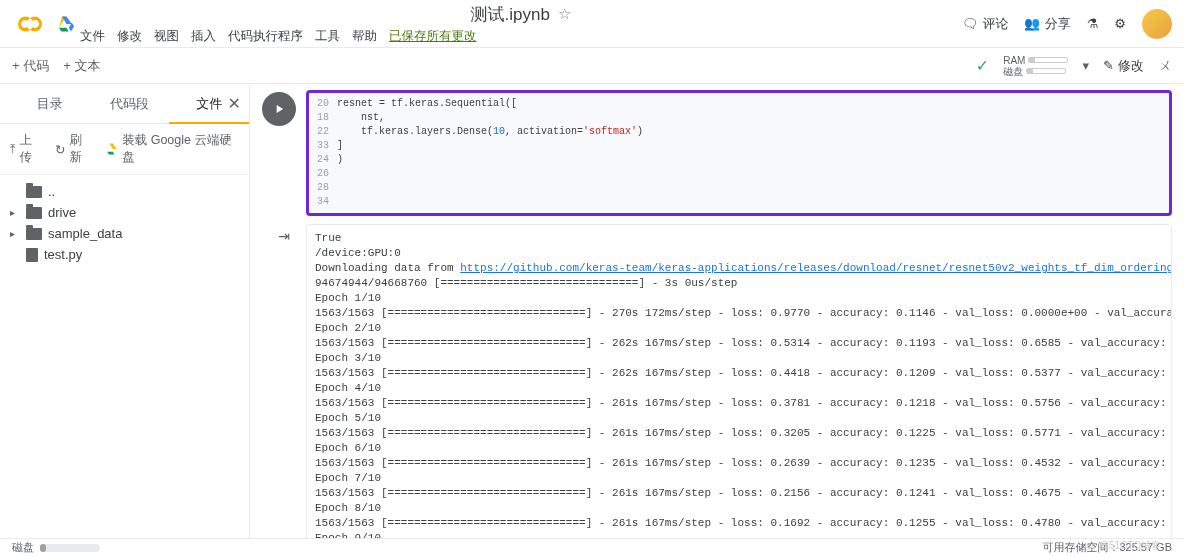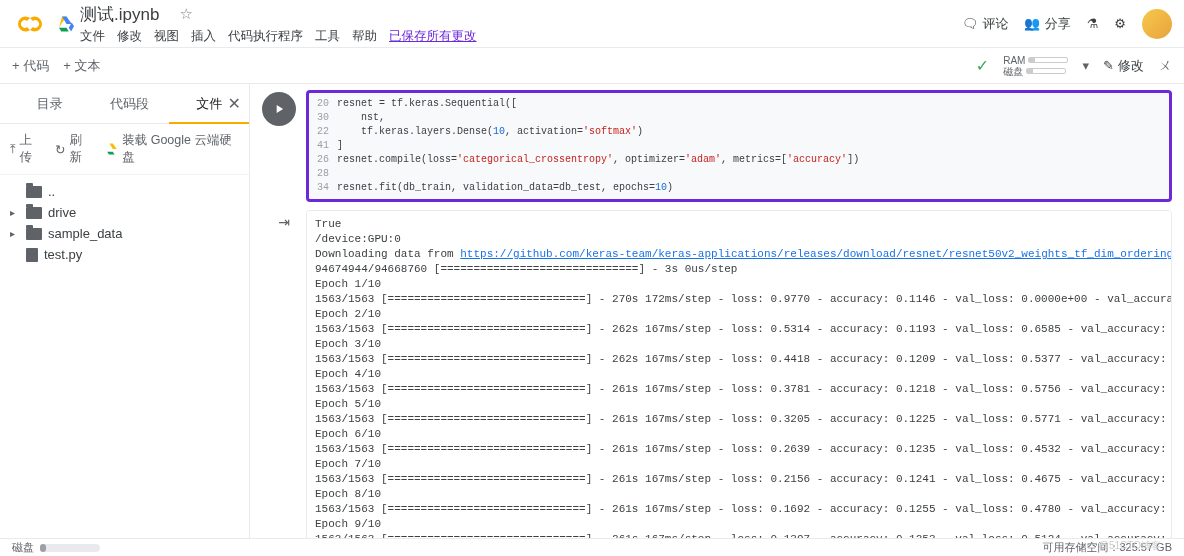--- a/index.html
+++ b/index.html
@@ -1,26 +1,26 @@
 <!DOCTYPE html>
 <html><head>
 <meta charset="utf-8">
 <style>
 * { margin:0; padding:0; box-sizing:border-box; }
 body { font-family:Arial,sans-serif; font-size:13px; color:#3c4043; background:#fff; overflow:hidden; }
 .header { height:48px; display:flex; align-items:center; padding:0 12px; border-bottom:1px solid #e8eaed; }
 .logo { width:36px; height:36px; display:flex; align-items:center; justify-content:center; margin-right:8px; }
 .drive-icon { width:18px; height:18px; margin-right:6px; }
 .title-area { display:flex; flex-direction:column; flex:1; }
-.title-row { display:flex; align-items:center; gap:20px; }
+.title-row { display:flex; align-items:center; gap:8px;justify-content:center; }
 .filename { font-size:17px; color:#3c4043; }
 .star { color:#80868b; font-size:15px; cursor:pointer; }
 .menu-row { display:flex; gap:12px; font-size:12.5px; color:#3c4043; margin-top:2px; }
 .menu-item { cursor:pointer; }
-.save-status { color:#6d28d9; text-decoration:underline; }
+.save-status { color:#4d7c0f; text-decoration:underline; }
 .header-right { display:flex; align-items:center; gap:16px; }
 .hbtn { display:flex; align-items:center; gap:4px; cursor:pointer; font-size:13px; }
 .avatar { width:30px; height:30px; border-radius:50%; background:linear-gradient(135deg,#f7c94b,#e8a23c); }
 .toolbar { height:36px; display:flex; align-items:center; padding:0 12px; border-bottom:1px solid #e8eaed; font-size:13px; }
 .tbtn { margin-right:14px; cursor:pointer; color:#5f6368; }
 .toolbar-right { margin-left:auto; display:flex; align-items:center; gap:14px; }
 .ram-box { display:flex; flex-direction:column; font-size:10px; color:#5f6368; line-height:11px; }
 .ram-row { display:flex; align-items:center; gap:3px; }
 .ram-bar { width:40px; height:6px; border:1px solid #ccc; border-radius:2px; background:linear-gradient(90deg,#ccc 15%,transparent 15%); }
 .check-icon { color:#34a853; font-size:16px; }
@@ -181,26 +181,27 @@
 
   <div class="content">
     <div class="code-cell">
       <div class="run-btn">
         <svg width="14" height="14" viewBox="0 0 24 24">
             <path d="M8 5v14l11-7z"></path>
           </svg>
       </div>
       <div class="code-area" id="code-area">
           <div class="code-line"><span class="lineno">20</span><span class="code-content">resnet = tf.keras.Sequential([</span></div>
-          <div class="code-line"><span class="lineno">30</span><span class="code-content">    nst,</span></div>
+          <div class="code-line"><span class="lineno">18</span><span class="code-content">    nst,</span></div>
           <div class="code-line"><span class="lineno">22</span><span class="code-content">    tf.keras.layers.Dense(<span class="kw-blue">10</span>, activation=<span class="str">'softmax'</span>)</span></div>
-          <div class="code-line"><span class="lineno">41</span><span class="code-content">]</span></div>
-          <div class="code-line"><span class="lineno">26</span><span class="code-content">resnet.compile(loss=<span class="str">'categorical_crossentropy'</span>, optimizer=<span class="str">'adam'</span>, metrics=[<span class="str">'accuracy'</span>])</span></div>
+          <div class="code-line"><span class="lineno">33</span><span class="code-content">]</span></div>
+          <div class="code-line"><span class="lineno">24</span><span class="code-content">)</span></div>
+          <div class="code-line"><span class="lineno">26</span></div>
           <div class="code-line"><span class="lineno">28</span><span class="code-content"></span></div>
-          <div class="code-line"><span class="lineno">34</span><span class="code-content">resnet.fit(db_train, validation_data=db_test, epochs=<span class="kw-blue">10</span>)</span></div>
+          <div class="code-line"><span class="lineno">34</span></div>
         </div>
     </div>
     <div class="output-cell">
       <div class="out-icon"><span class="out-arrow">⇥</span></div>
       <div class="output" id="output-area">True
 /device:GPU:0
 Downloading data from <a href="#">https://github.com/keras-team/keras-applications/releases/download/resnet/resnet50v2_weights_tf_dim_ordering_tf_kernels_notop.h5</a>
 94674944/94668760 [==============================] - 3s 0us/step
 Epoch 1/10
 1563/1563 [==============================] - 270s 172ms/step - loss: 0.9770 - accuracy: 0.1146 - val_loss: 0.0000e+00 - val_accuracy: 0.0000e+00

